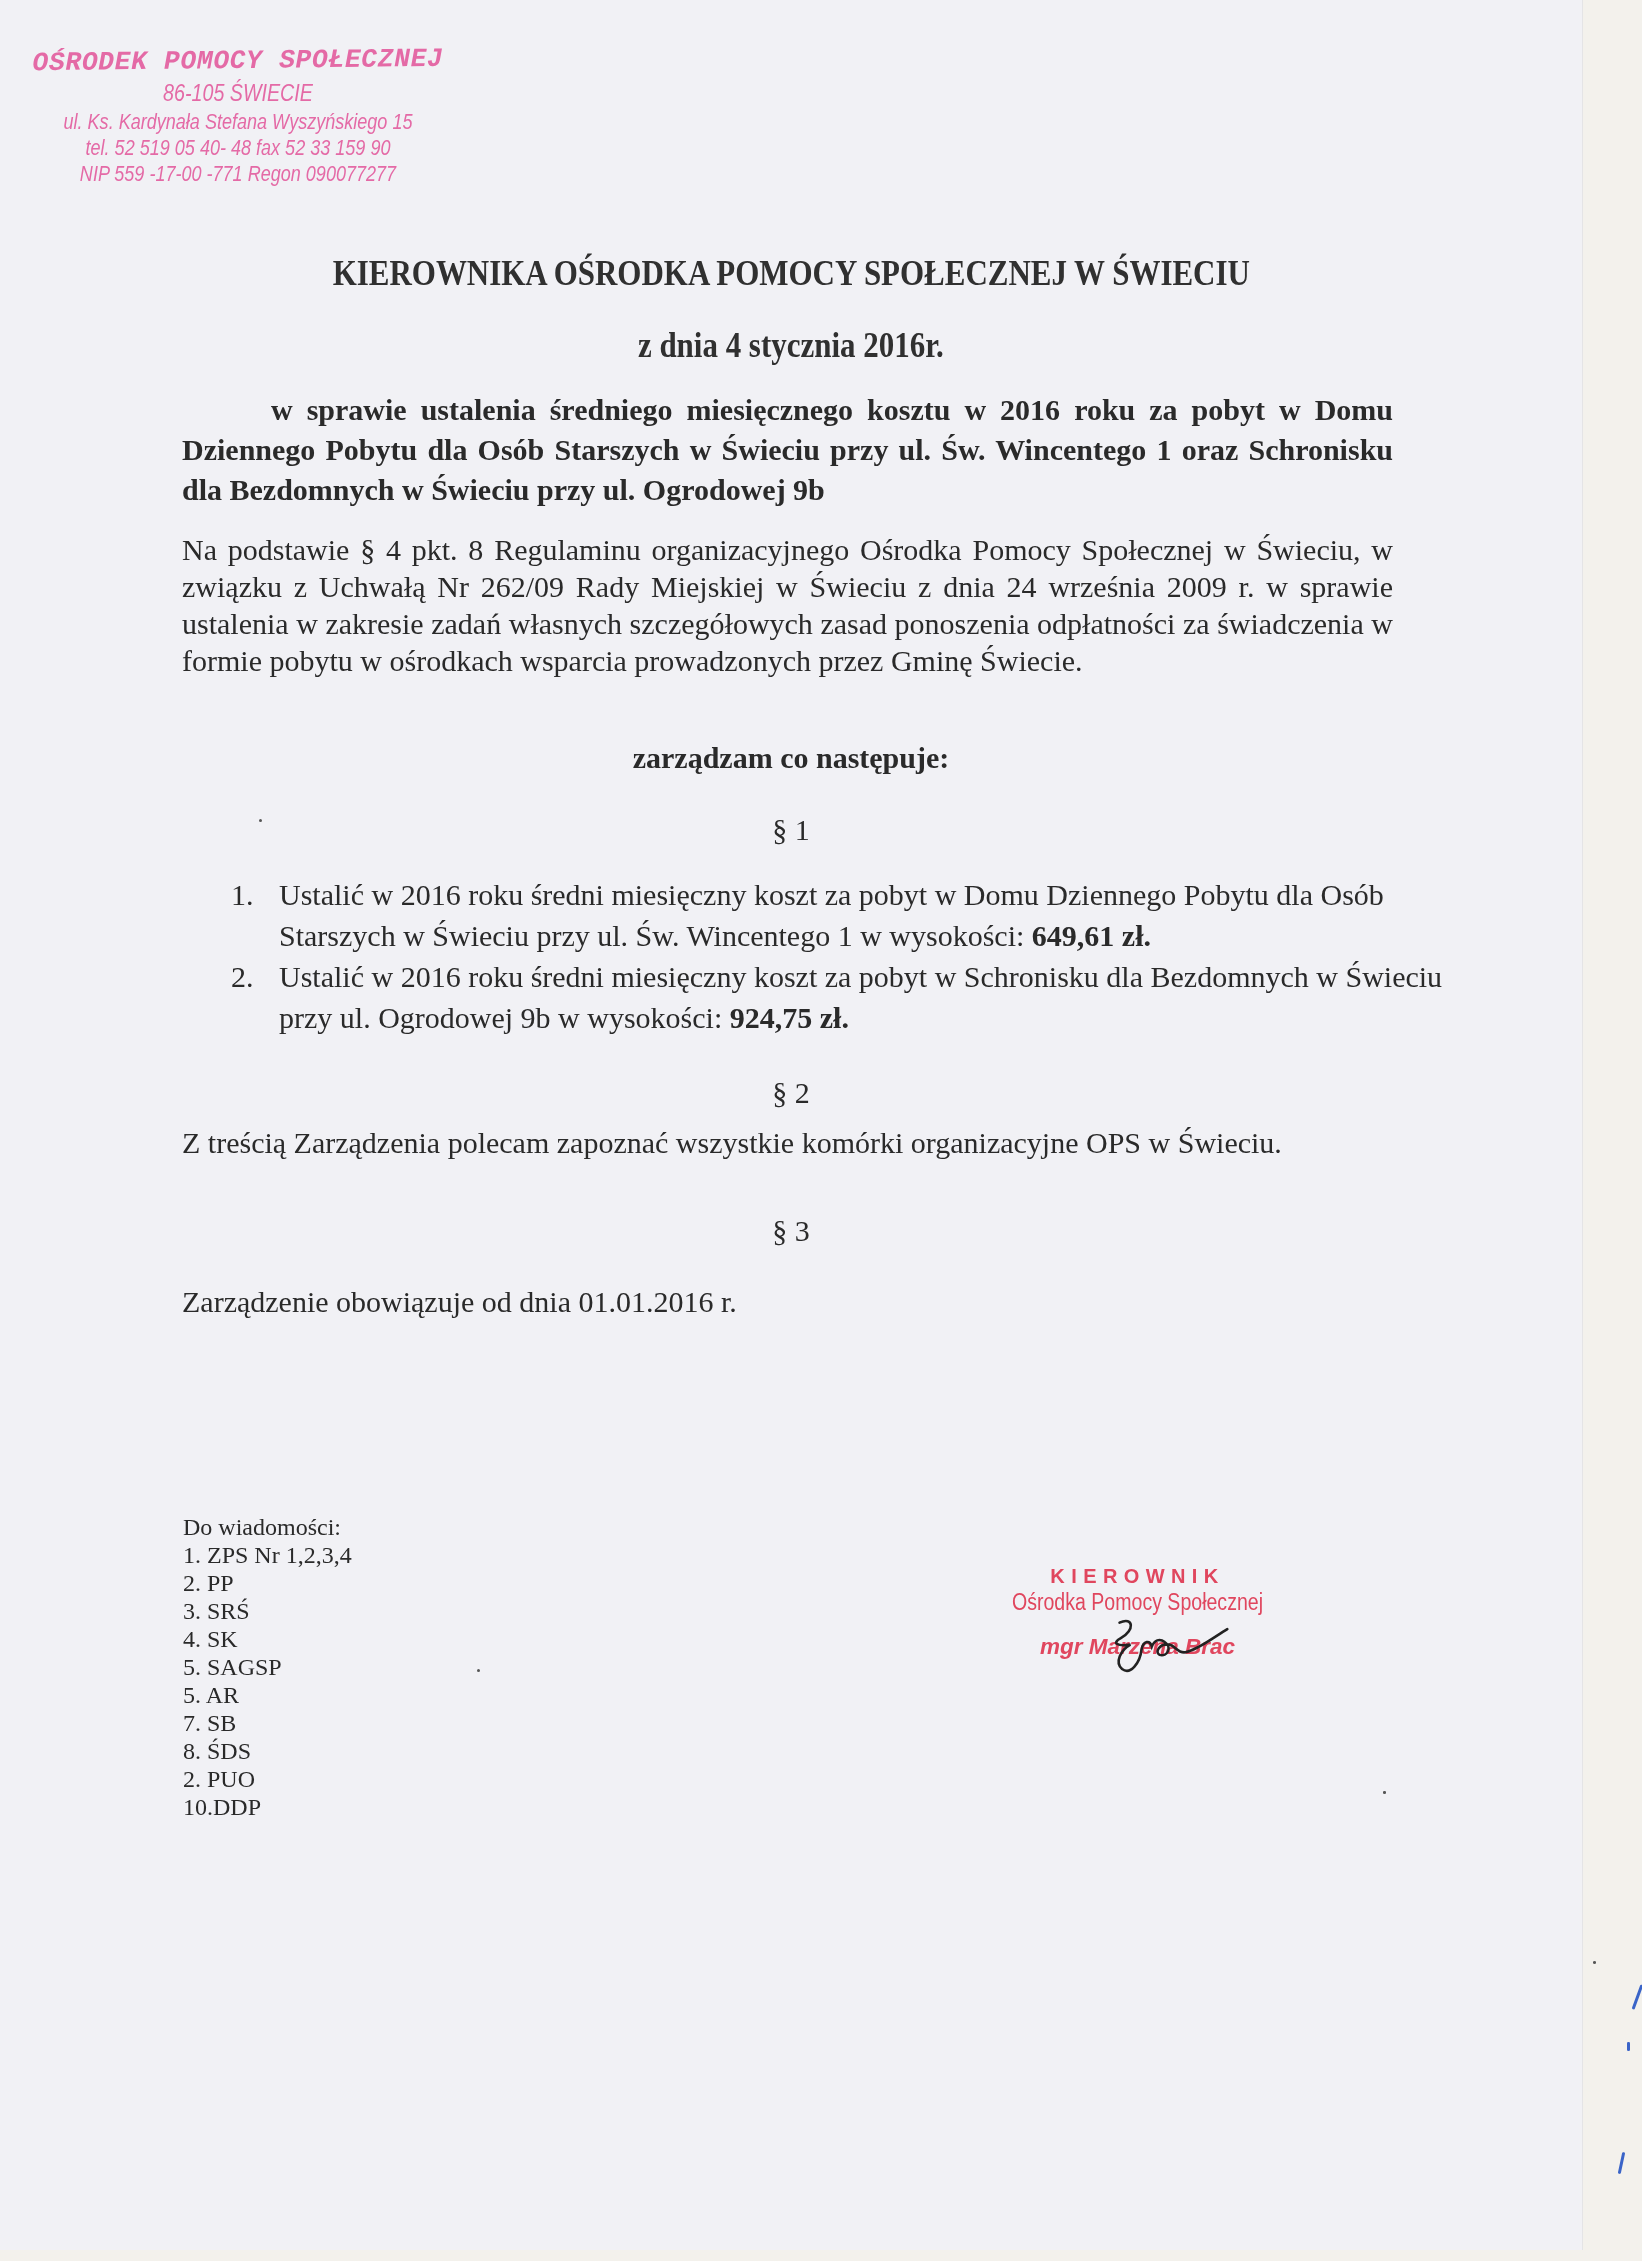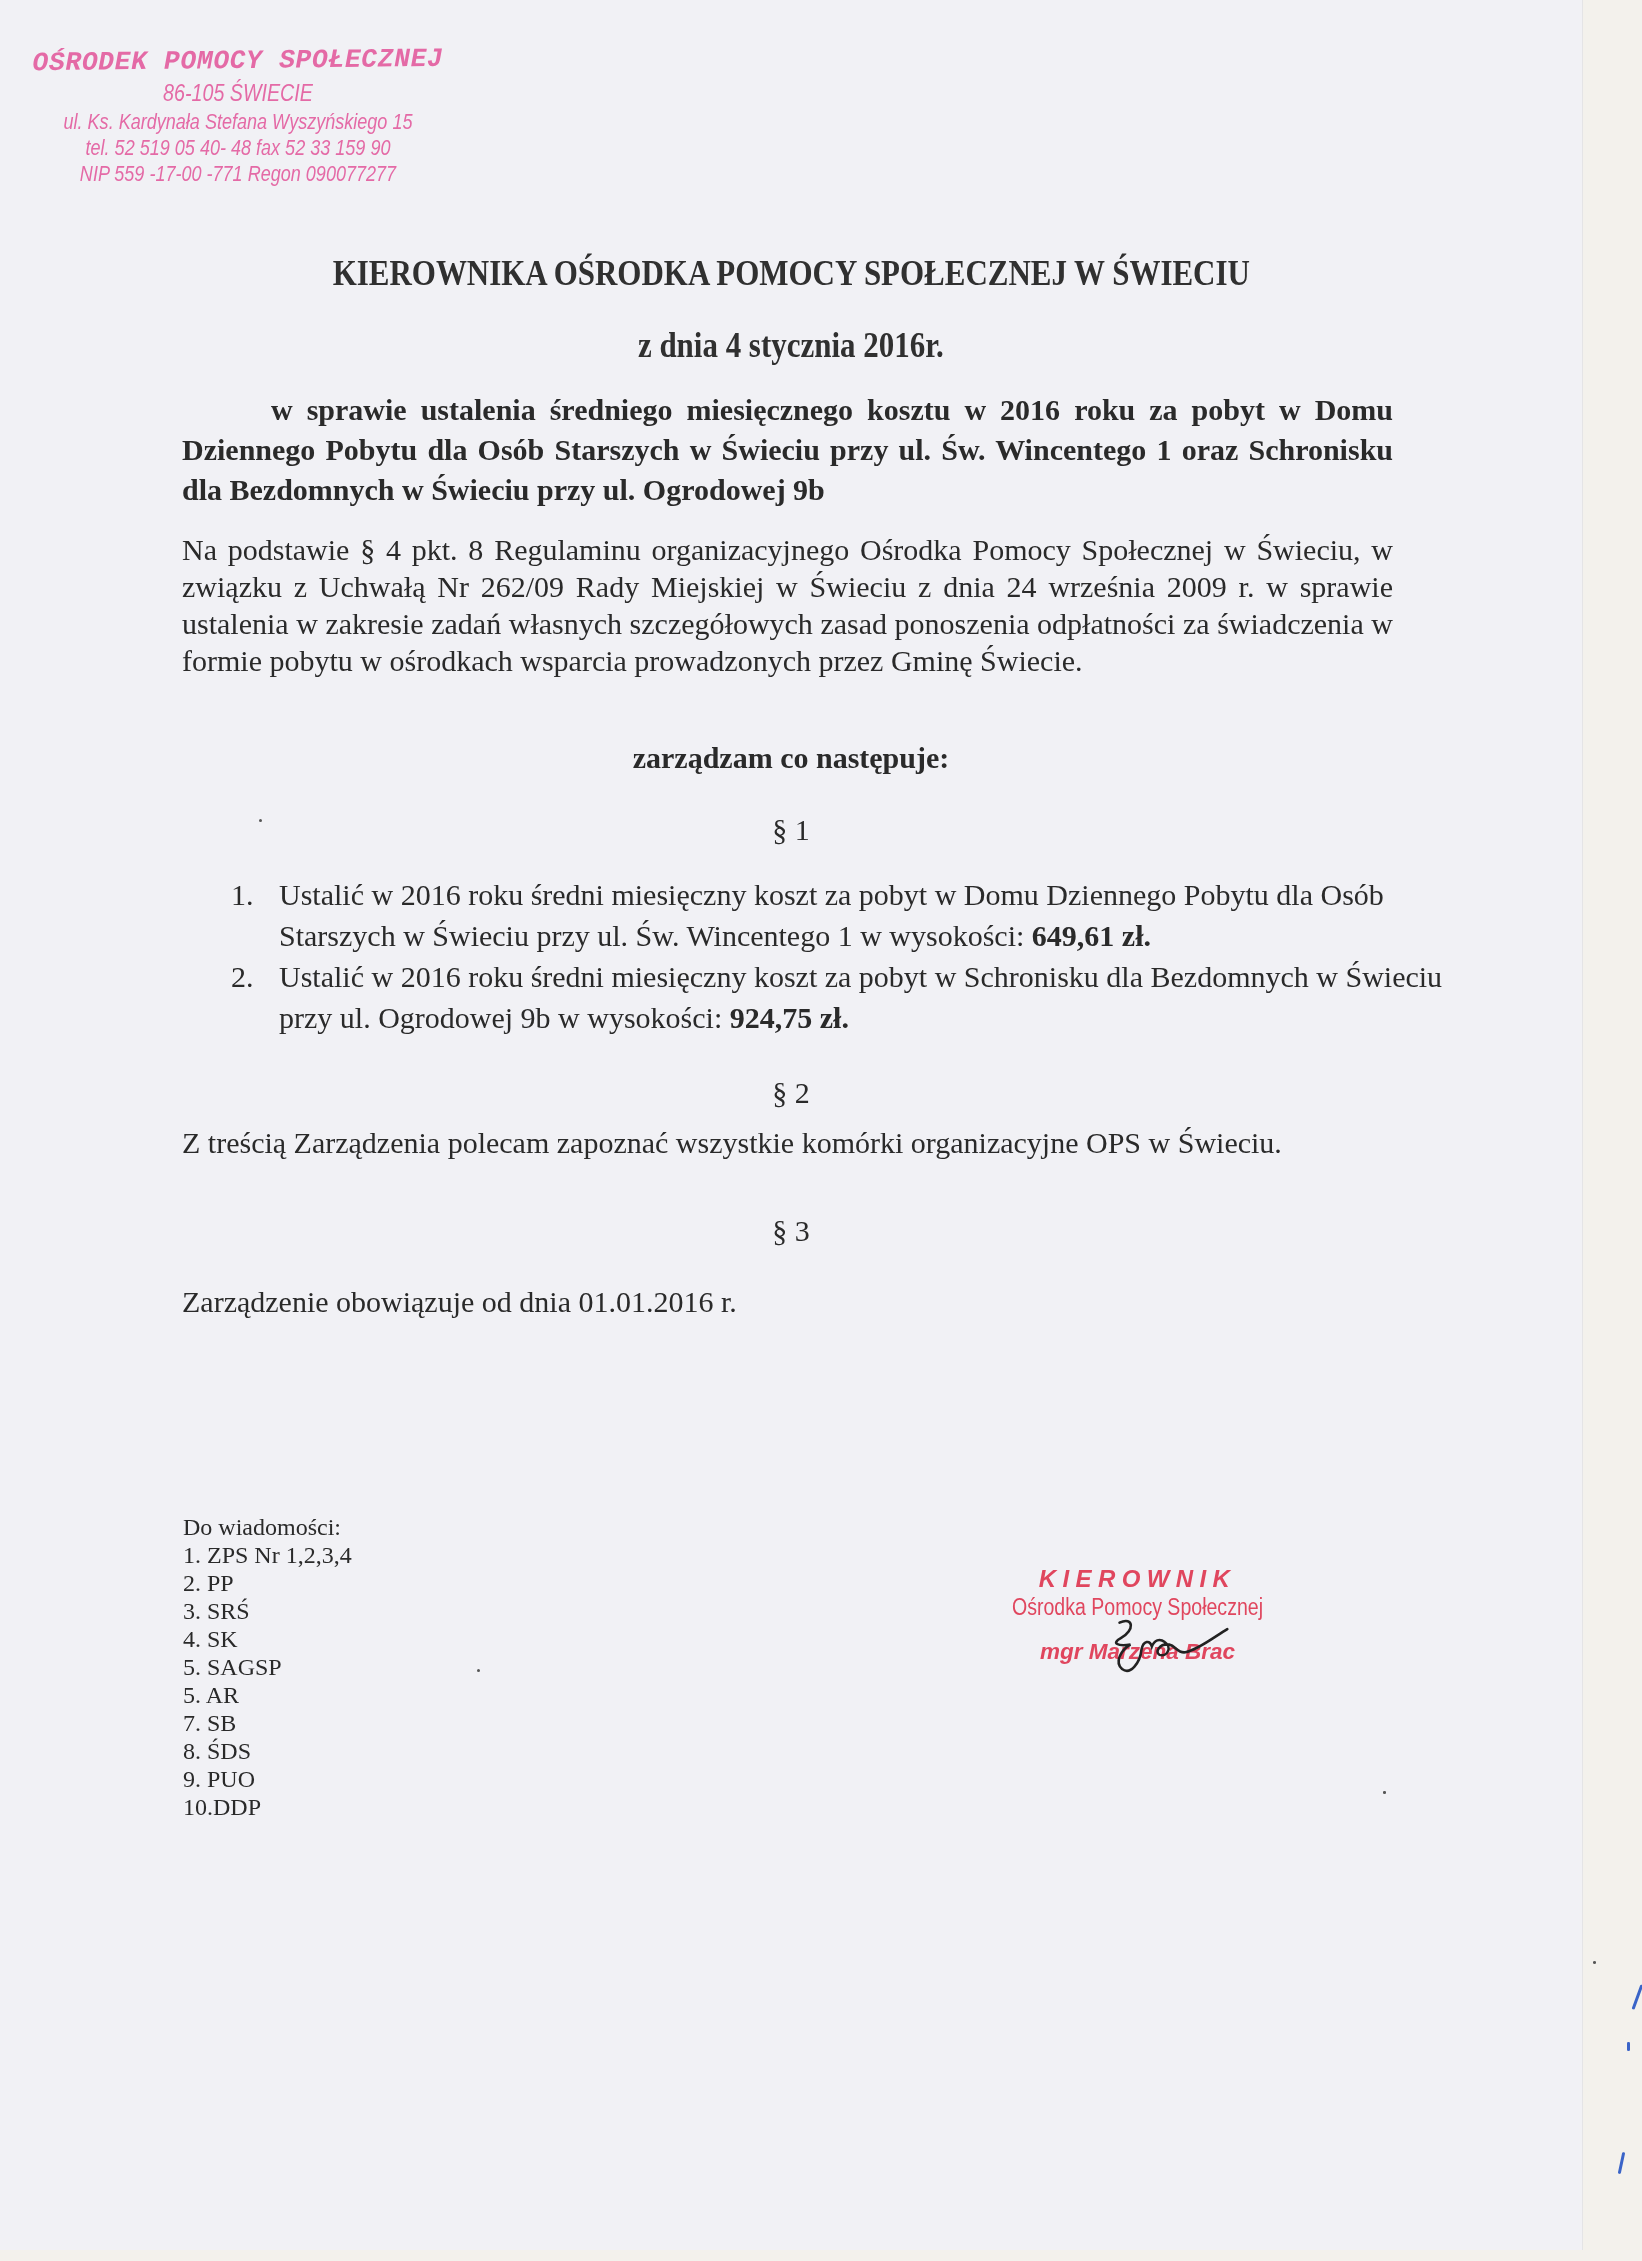--- a/index.html
+++ b/index.html
@@ -62,21 +62,21 @@
   .para2 { position: absolute; left: 182px; top: 1126px; font-size: 30px; }
   .para3 { position: absolute; left: 182px; top: 1285px; font-size: 30px; }
 
   .cc { position: absolute; left: 183px; top: 1513px; font-size: 24px; line-height: 28px; }
   .cc div { white-space: nowrap; }
 
   .stamp-sign {
     position: absolute; left: 986px; top: 1565px; width: 303px;
     color: #e0465e; font-family: "Liberation Sans", "DejaVu Sans", sans-serif; text-align: center;
   }
-  .stamp-sign .s1 { font-size: 24px; font-weight: bold; letter-spacing: 6.4px; font-style: italic; }
+  .stamp-sign .s1 { font-size: 20px; font-weight: bold; letter-spacing: 6.4px; }
   .stamp-sign .s2 { font-size: 23px; margin-top: 1.3px; transform: scaleX(0.85); }
   .stamp-sign .s3 { font-size: 22.5px; font-style: italic; font-weight: bold; margin-top: 18px; }
   .signature { position: absolute; left: 1095px; top: 1611px; width: 142px; height: 71px; }
 
   .speck { position: absolute; background: #555; border-radius: 50%; }
   .blue-mark { position: absolute; width: 2.6px; background: #3a64c8; border-radius: 1.3px; }
 </style>
 </head>
 <body>
 
@@ -121,21 +121,21 @@
   <div class="cc">
     <div>Do wiadomości:</div>
     <div>1. ZPS Nr 1,2,3,4</div>
     <div>2. PP</div>
     <div>3. SRŚ</div>
     <div>4. SK</div>
     <div>5. SAGSP</div>
     <div>5. AR</div>
     <div>7. SB</div>
     <div>8. ŚDS</div>
-    <div>9. PUO</div>
+    <div>2. PUO</div>
     <div>10.DDP</div>
   </div>
 
   <div class="stamp-sign">
     <div class="s1">KIEROWNIK</div>
     <div class="s2">Ośrodka Pomocy Społecznej</div>
     <div class="s3">mgr Marzena Brac</div>
   </div>
 
   <svg class="signature" viewBox="0 0 220 110">

